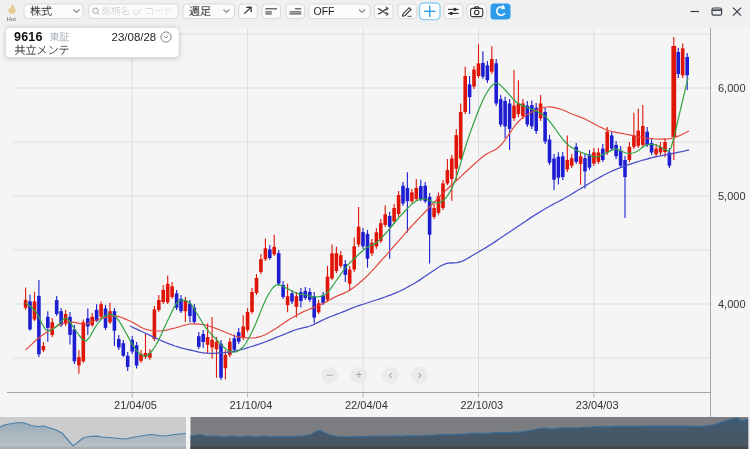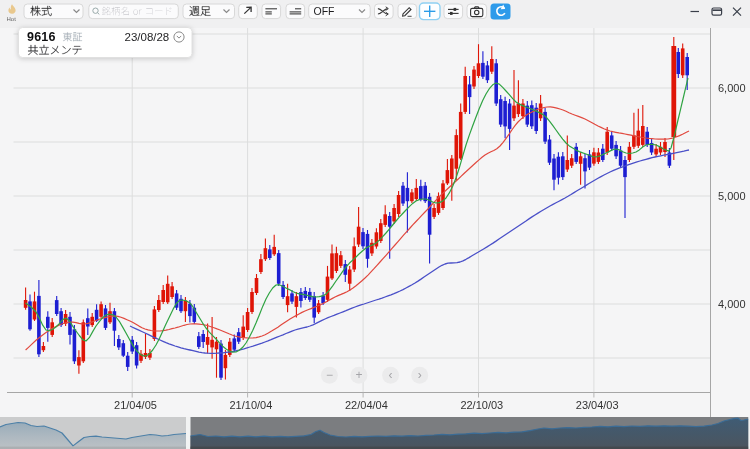--- a/index.html
+++ b/index.html
@@ -1,18 +1,18 @@
 <!DOCTYPE html>
 <html><head><meta charset="utf-8"><style>
 *{margin:0;padding:0;box-sizing:border-box}
 html,body{width:750px;height:449px;overflow:hidden;font-family:"Liberation Sans",sans-serif}
 #app{position:relative;width:750px;height:449px;background:#f5f5f6}
 #tbar{position:absolute;left:0;top:0;width:750px;height:27.5px;background:#f0f0f1}
 svg{display:block}
-#ibox{position:absolute;left:18px;top:26.5px;filter:drop-shadow(0 1px 2.5px rgba(0,0,0,0.18))}
+#ibox{position:absolute;left:5px;top:26.5px;filter:drop-shadow(0 1px 2.5px rgba(0,0,0,0.18))}
 </style></head><body>
 <div id="app">
 <svg width="750" height="449" style="position:absolute;left:0;top:0">
       <line x1="13.5" y1="34" x2="710.5" y2="34" stroke="#dcdddd" stroke-width="1"></line>
       <line x1="13.5" y1="88" x2="710.5" y2="88" stroke="#dcdddd" stroke-width="1"></line>
       <line x1="13.5" y1="142" x2="710.5" y2="142" stroke="#dcdddd" stroke-width="1"></line>
       <line x1="13.5" y1="196" x2="710.5" y2="196" stroke="#dcdddd" stroke-width="1"></line>
       <line x1="13.5" y1="250" x2="710.5" y2="250" stroke="#dcdddd" stroke-width="1"></line>
       <line x1="13.5" y1="304" x2="710.5" y2="304" stroke="#dcdddd" stroke-width="1"></line>
       <line x1="13.5" y1="358" x2="710.5" y2="358" stroke="#dcdddd" stroke-width="1"></line>

